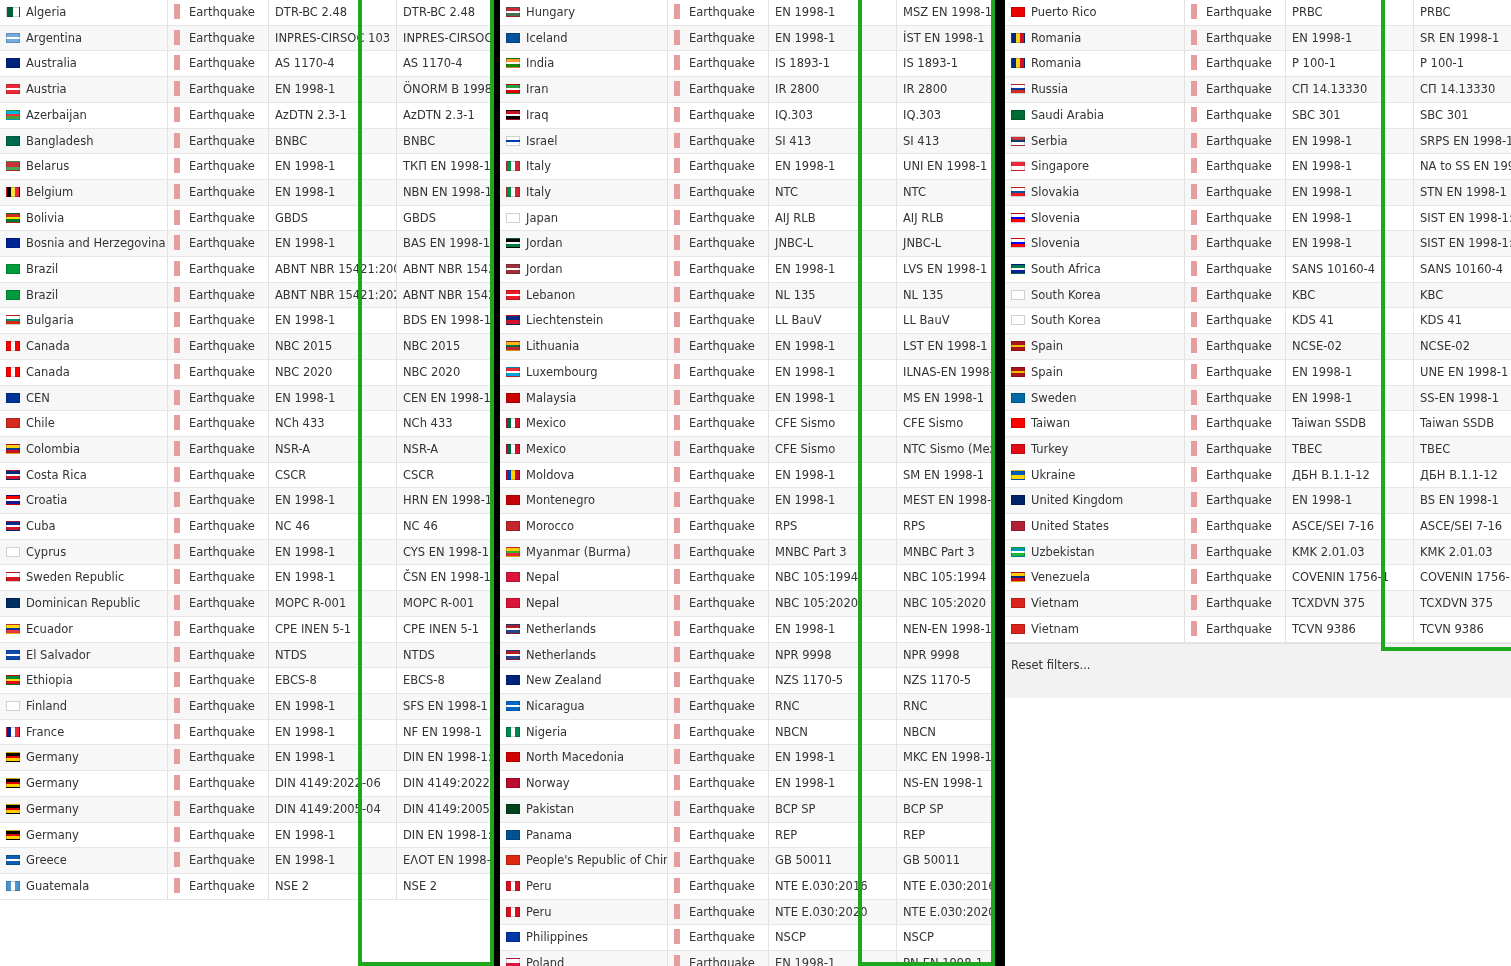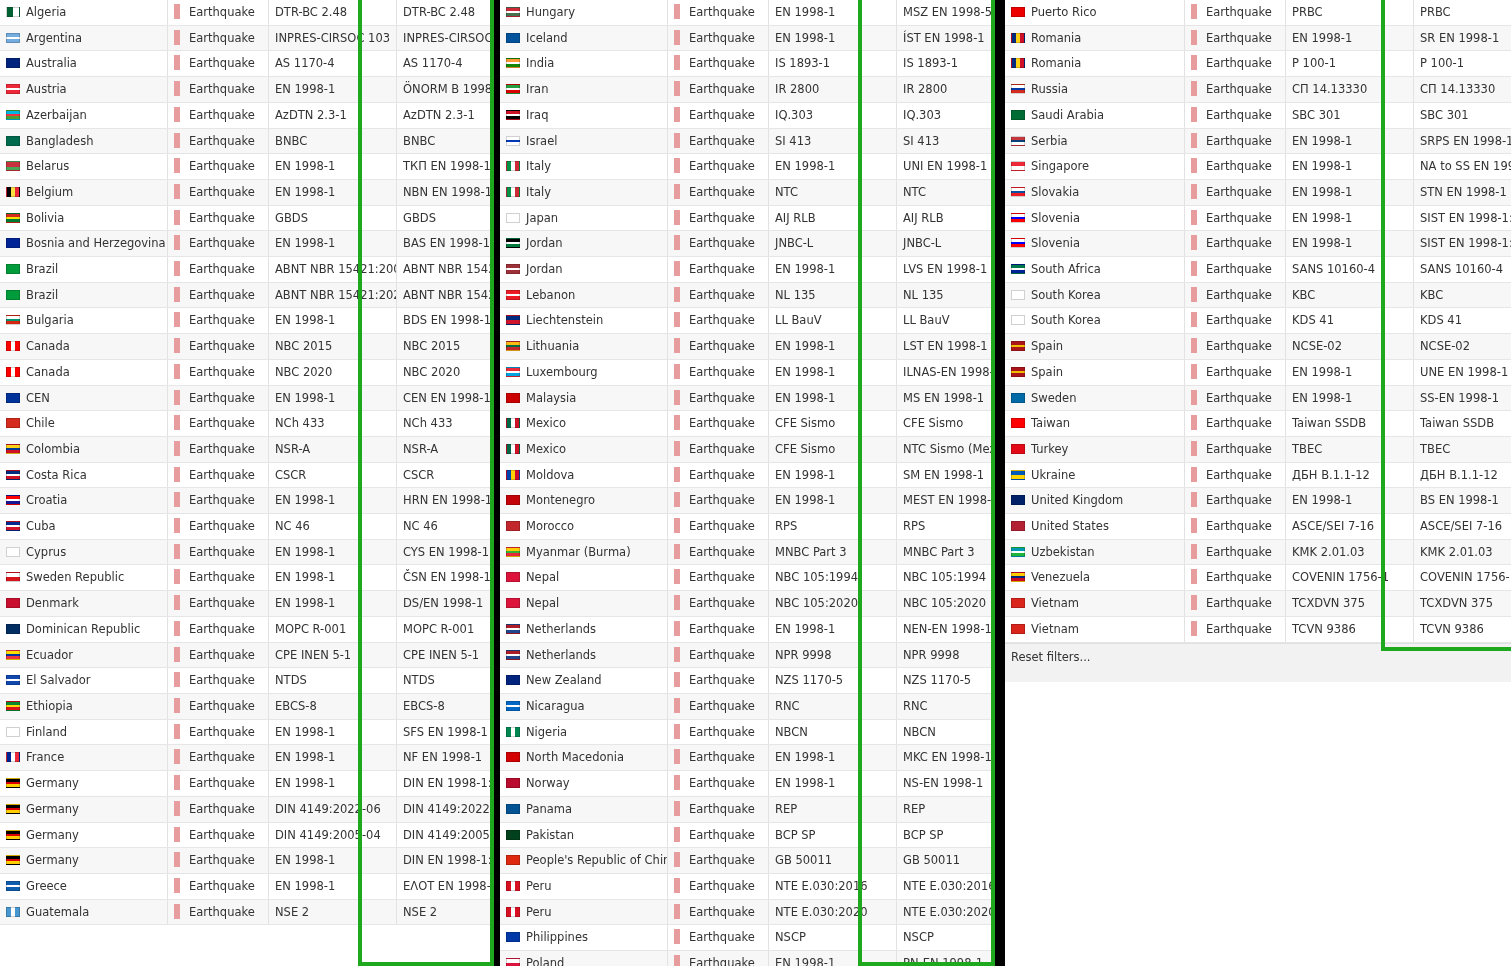--- a/index.html
+++ b/index.html
@@ -58,21 +58,21 @@
   
   .hl{
     position:absolute;border:4px solid #1da81d;
     box-sizing:border-box;pointer-events:none;
   }
   #hl1{left:358px;top:0;width:136px;height:966px;border-top:none;}
   #hl2{left:858px;top:0;width:137px;height:966px;border-top:none;}
   #hl3{left:1381px;top:0;width:134px;height:651px;border-top:none;border-right:none;}
 
   .resetrow{
-    height:26px;line-height:26px;padding:0 6px;
+    height:26px;line-height:26px;padding:8px 6px;
     background:#f2f2f2;border-top:1px solid #e0e0e0;
     font-size:11.5px;color:#333;
   }
   .p3tail{background:#f2f2f2;height:12px;}
 </style>
 </head>
 <body>
 
 <div id="root">
 
@@ -211,26 +211,20 @@
             <td class="c-code">EN 1998-1</td>
             <td class="c-natcode">CYS EN 1998-1</td>
           </tr>
           <tr>
             <td class="c-country"><span class="flag" style="background-image: linear-gradient(rgb(255, 255, 255) 0%, rgb(255, 255, 255) 50%, rgb(215, 20, 26) 50%, rgb(215, 20, 26) 100%);"></span><span>Sweden Republic</span></td>
             <td class="c-hazard"><span class="hazard-swatch"></span><span class="hz-label">Earthquake</span></td>
             <td class="c-code">EN 1998-1</td>
             <td class="c-natcode">ČSN EN 1998-1</td>
           </tr>
           <tr>
-            <td class="c-country"><span class="flag" style="background: rgb(200, 16, 46);"></span><span>Denmark</span></td>
-            <td class="c-hazard"><span class="hazard-swatch"></span><span class="hz-label">Earthquake</span></td>
-            <td class="c-code">EN 1998-1</td>
-            <td class="c-natcode">DS/EN 1998-1</td>
-          </tr>
-          <tr>
             <td class="c-country"><span class="flag" style="background: rgb(0, 45, 98);"></span><span>Dominican Republic</span></td>
             <td class="c-hazard"><span class="hazard-swatch"></span><span class="hz-label">Earthquake</span></td>
             <td class="c-code">MOPC R-001</td>
             <td class="c-natcode">MOPC R-001</td>
           </tr>
           <tr>
             <td class="c-country"><span class="flag" style="background-image: linear-gradient(rgb(255, 221, 0) 0%, rgb(255, 221, 0) 33.3333%, rgb(0, 51, 160) 33.3333%, rgb(0, 51, 160) 66.6667%, rgb(239, 51, 64) 66.6667%, rgb(239, 51, 64) 100%);"></span><span>Ecuador</span></td>
             <td class="c-hazard"><span class="hazard-swatch"></span><span class="hz-label">Earthquake</span></td>
             <td class="c-code">CPE INEN 5-1</td>
             <td class="c-natcode">CPE INEN 5-1</td>
@@ -299,21 +293,21 @@
     </table>
   </div>
 
   <div class="panel w1" id="panel2">
     <table class="grid">
       <tbody>
           <tr>
             <td class="c-country"><span class="flag" style="background-image: linear-gradient(rgb(206, 41, 57) 0%, rgb(206, 41, 57) 33.3333%, rgb(255, 255, 255) 33.3333%, rgb(255, 255, 255) 66.6667%, rgb(71, 112, 80) 66.6667%, rgb(71, 112, 80) 100%);"></span><span>Hungary</span></td>
             <td class="c-hazard"><span class="hazard-swatch"></span><span class="hz-label">Earthquake</span></td>
             <td class="c-code">EN 1998-1</td>
-            <td class="c-natcode">MSZ EN 1998-5</td>
+            <td class="c-natcode">MSZ EN 1998-1</td>
           </tr>
           <tr>
             <td class="c-country"><span class="flag" style="background: rgb(2, 82, 156);"></span><span>Iceland</span></td>
             <td class="c-hazard"><span class="hazard-swatch"></span><span class="hz-label">Earthquake</span></td>
             <td class="c-code">EN 1998-1</td>
             <td class="c-natcode">ÍST EN 1998-1</td>
           </tr>
           <tr>
             <td class="c-country"><span class="flag" style="background-image: linear-gradient(rgb(255, 153, 51) 0%, rgb(255, 153, 51) 33.3333%, rgb(255, 255, 255) 33.3333%, rgb(255, 255, 255) 66.6667%, rgb(19, 136, 8) 66.6667%, rgb(19, 136, 8) 100%);"></span><span>India</span></td>
             <td class="c-hazard"><span class="hazard-swatch"></span><span class="hz-label">Earthquake</span></td>
@@ -482,30 +476,30 @@
             <td class="c-code">EN 1998-1</td>
             <td class="c-natcode">MKC EN 1998-1</td>
           </tr>
           <tr>
             <td class="c-country"><span class="flag" style="background: rgb(186, 12, 47);"></span><span>Norway</span></td>
             <td class="c-hazard"><span class="hazard-swatch"></span><span class="hz-label">Earthquake</span></td>
             <td class="c-code">EN 1998-1</td>
             <td class="c-natcode">NS-EN 1998-1</td>
           </tr>
           <tr>
+            <td class="c-country"><span class="flag" style="background: rgb(1, 65, 28);"></span><span>Pakistan</span></td>
+            <td class="c-hazard"><span class="hazard-swatch"></span><span class="hz-label">Earthquake</span></td>
+            <td class="c-code">BCP SP</td>
+            <td class="c-natcode">BCP SP</td>
+          </tr>
+          <tr>
             <td class="c-country"><span class="flag" style="background: rgb(0, 82, 147);"></span><span>Panama</span></td>
             <td class="c-hazard"><span class="hazard-swatch"></span><span class="hz-label">Earthquake</span></td>
             <td class="c-code">REP</td>
             <td class="c-natcode">REP</td>
-          </tr>
-          <tr>
-            <td class="c-country"><span class="flag" style="background: rgb(1, 65, 28);"></span><span>Pakistan</span></td>
-            <td class="c-hazard"><span class="hazard-swatch"></span><span class="hz-label">Earthquake</span></td>
-            <td class="c-code">BCP SP</td>
-            <td class="c-natcode">BCP SP</td>
           </tr>
           <tr>
             <td class="c-country"><span class="flag" style="background: rgb(222, 41, 16);"></span><span>People's Republic of China</span></td>
             <td class="c-hazard"><span class="hazard-swatch"></span><span class="hz-label">Earthquake</span></td>
             <td class="c-code">GB 50011</td>
             <td class="c-natcode">GB 50011</td>
           </tr>
           <tr>
             <td class="c-country"><span class="flag" style="background-image: linear-gradient(to right, rgb(217, 16, 35) 0%, rgb(217, 16, 35) 33.3333%, rgb(255, 255, 255) 33.3333%, rgb(255, 255, 255) 66.6667%, rgb(217, 16, 35) 66.6667%, rgb(217, 16, 35) 100%);"></span><span>Peru</span></td>
             <td class="c-hazard"><span class="hazard-swatch"></span><span class="hz-label">Earthquake</span></td>

